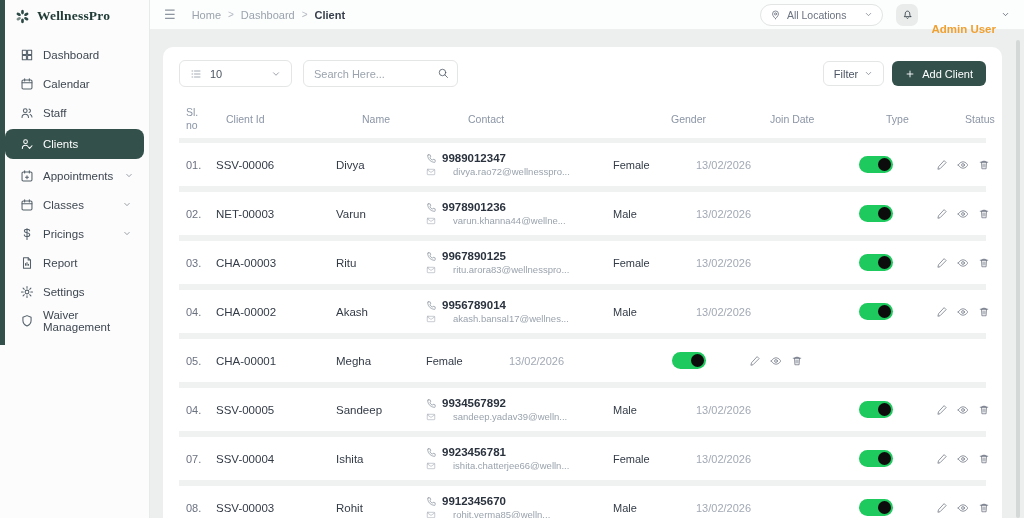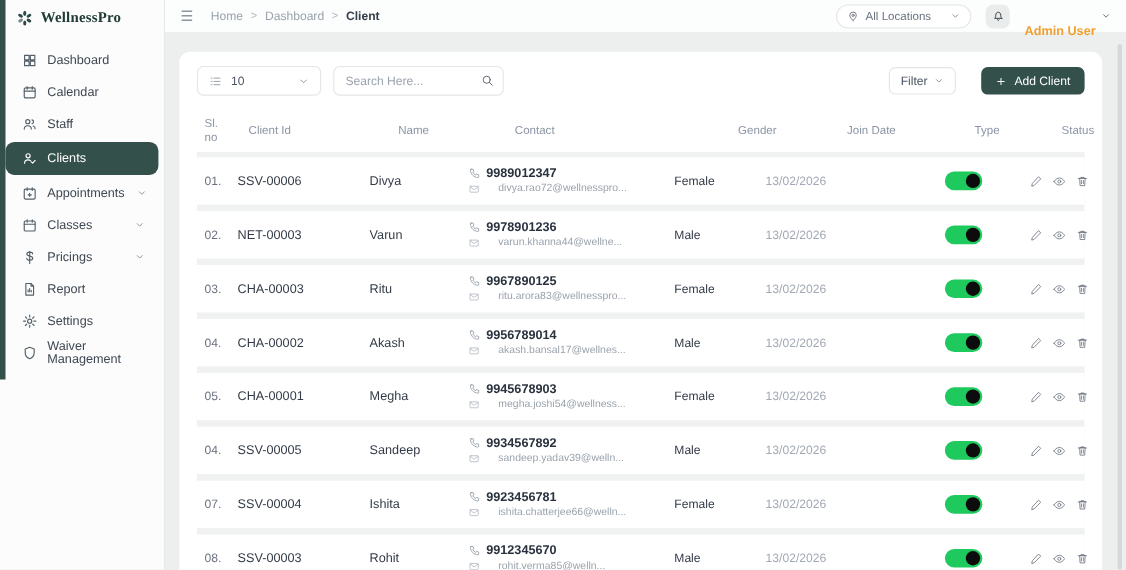--- a/index.html
+++ b/index.html
@@ -44,21 +44,21 @@
   .main { position:absolute; left:150px; top:30px; width:874px; height:381px; }
   .card { background:#ffffff; border-radius:10px; margin:17px 22px 0 13px; padding:13px 16px 0 16px; height:600px; }
   .controls { display:flex; align-items:center; }
   .select-pill { display:flex; align-items:center; gap:8px; width:113px; height:27px; border:1px solid #e3e6e5; border-radius:6px; padding:0 10px; font-size:11px; color:#4b5563; background:#fff; cursor:pointer; }
   .select-pill .ic { width:12px; height:12px; color:#8d96a0; stroke-width:1.6; }
   .select-pill .chev { margin-left:auto; width:10px; height:10px; color:#6b7280; }
   .search-box { position:relative; margin-left:11px; }
   .search-box input { width:155px; height:27px; border:1px solid #e3e6e5; border-radius:6px; padding:0 28px 0 10px; font-size:11px; color:#3b4352; outline:none; font-family:"Liberation Sans", sans-serif; background:#fff; }
   .search-box input::placeholder { color:#9aa3ad; }
   .search-box .ic { position:absolute; right:9px; top:7px; width:12px; height:12px; color:#4b5563; stroke-width:1.6; }
-  .controls-right { margin-left:auto; display:flex; align-items:center; gap:23px;justify-content:space-between; }
+  .controls-right { margin-left:auto; display:flex; align-items:center; gap:8px;justify-content:space-between; }
   .filter-pill { display:flex; align-items:center; gap:6px; height:25px; padding:0 10px; border:1px solid #e3e6e5; border-radius:6px; font-size:11px; color:#4b5563; background:#fff; cursor:pointer; }
   .filter-pill .chev { width:9px; height:9px; color:#6b7280; }
   .add-btn { display:flex; align-items:center; gap:7px; height:25px; padding:0 13px; background:#33504b; border:none; border-radius:6px; color:#ffffff; font-size:11px; font-family:"Liberation Sans", sans-serif; cursor:pointer; }
   .add-btn .ic { width:10px; height:10px; color:#fff; stroke-width:2.2; }
 
   
   .table { margin-top:13px; }
   .thead { display:flex; align-items:center; height:38px; font-size:10.5px; color:#8b95a5;gap:16px; }
   .cell { flex:0 0 auto; }
   .c-sl { width:30px; margin-left:7px; }
@@ -69,21 +69,21 @@
   .c-join { width:100px; }
   .c-type { width:63px; }
   .c-status { width:77px; }
   .c-action { flex:1 1 auto; }
   .thead .c-sl { width:24px; line-height:1.25; }
   .tbody { background:#f0f2f1; padding-top:5px; }
   .trow { display:flex; align-items:center; height:43px; background:#ffffff; margin-bottom:6px; }
   .sl { font-size:11px; color:#6b7280; }
   .cid { font-size:11.5px; color:#333b47; font-weight:400; }
   .nm { font-size:11.5px; color:#333b47; }
-  .contact-phone { display:flex; gap:5px; font-size:11.5px; font-weight:700; color:#2a323e; }
+  .contact-phone { display:flex; align-items:center; gap:5px; font-size:11.5px; font-weight:700; color:#2a323e; }
   .contact-phone .ic { width:11px; height:11px; color:#8d96a0; stroke-width:1.6; }
   .contact-mail { display:flex; align-items:center; gap:17px; font-size:9.5px; color:#9aa3ad; margin-top:2px; }
   .contact-mail .ic { width:10px; height:10px; color:#aab1ba; stroke-width:1.6; }
   .gen { font-size:11px; color:#333b47; }
   .jd { font-size:11px; color:#a2a9b4; }
   .toggle { width:34px; height:17px; background:#1ec95d; border-radius:9px; position:relative; cursor:pointer; }
   .toggle .knob { position:absolute; right:2px; top:2px; width:13px; height:13px; border-radius:50%; background:#0c0c0c; }
   .actions { display:flex; align-items:center; gap:9px; }
   .actions .ic { width:12px; height:12px; color:#6b7280; stroke-width:1.5; cursor:pointer; }
 
@@ -439,35 +439,20 @@
       <svg class="ic" viewBox="0 0 24 24">
                   <path d="M4.5 6.5h15M9.5 6V4.5h5V6M7 6.5l.8 13h8.4l.8-13zM10.2 10v6M13.8 10v6"></path>
                 </svg>
     </div>
   </div>
 
   <div class="trow">
     <div class="cell c-sl sl">05.</div>
     <div class="cell c-cid cid">CHA-00001</div>
     <div class="cell c-name nm">Megha</div>
-    <div class="cell c-contact">
-      <div class="contact-phone">
-        <svg class="ic" viewBox="0 0 24 24">
-                    <path d="M5 4h4l1.5 4.5-2.2 1.6a13 13 0 005.6 5.6l1.6-2.2L20 15v4a1.5 1.5 0 01-1.7 1.5C10 19.8 4.2 14 3.5 5.7A1.5 1.5 0 015 4z"></path>
-                  </svg>
-        <span>9945678903</span>
-      </div>
-      <div class="contact-mail">
-        <svg class="ic" viewBox="0 0 24 24">
-                    <rect x="3" y="5.5" width="18" height="13" rx="1.5"></rect>
-                    <path d="M3.5 7l8.5 6 8.5-6"></path>
-                  </svg>
-        <span>megha.joshi54@wellness...</span>
-      </div>
-    </div>
     <div class="cell c-gender gen">Female</div>
     <div class="cell c-join jd">13/02/2026</div>
     <div class="cell c-type"></div>
     <div class="cell c-status">
       <div class="toggle">
                   <div class="knob"></div>
                 </div>
     </div>
     <div class="cell c-action actions">
       <svg class="ic" viewBox="0 0 24 24">

